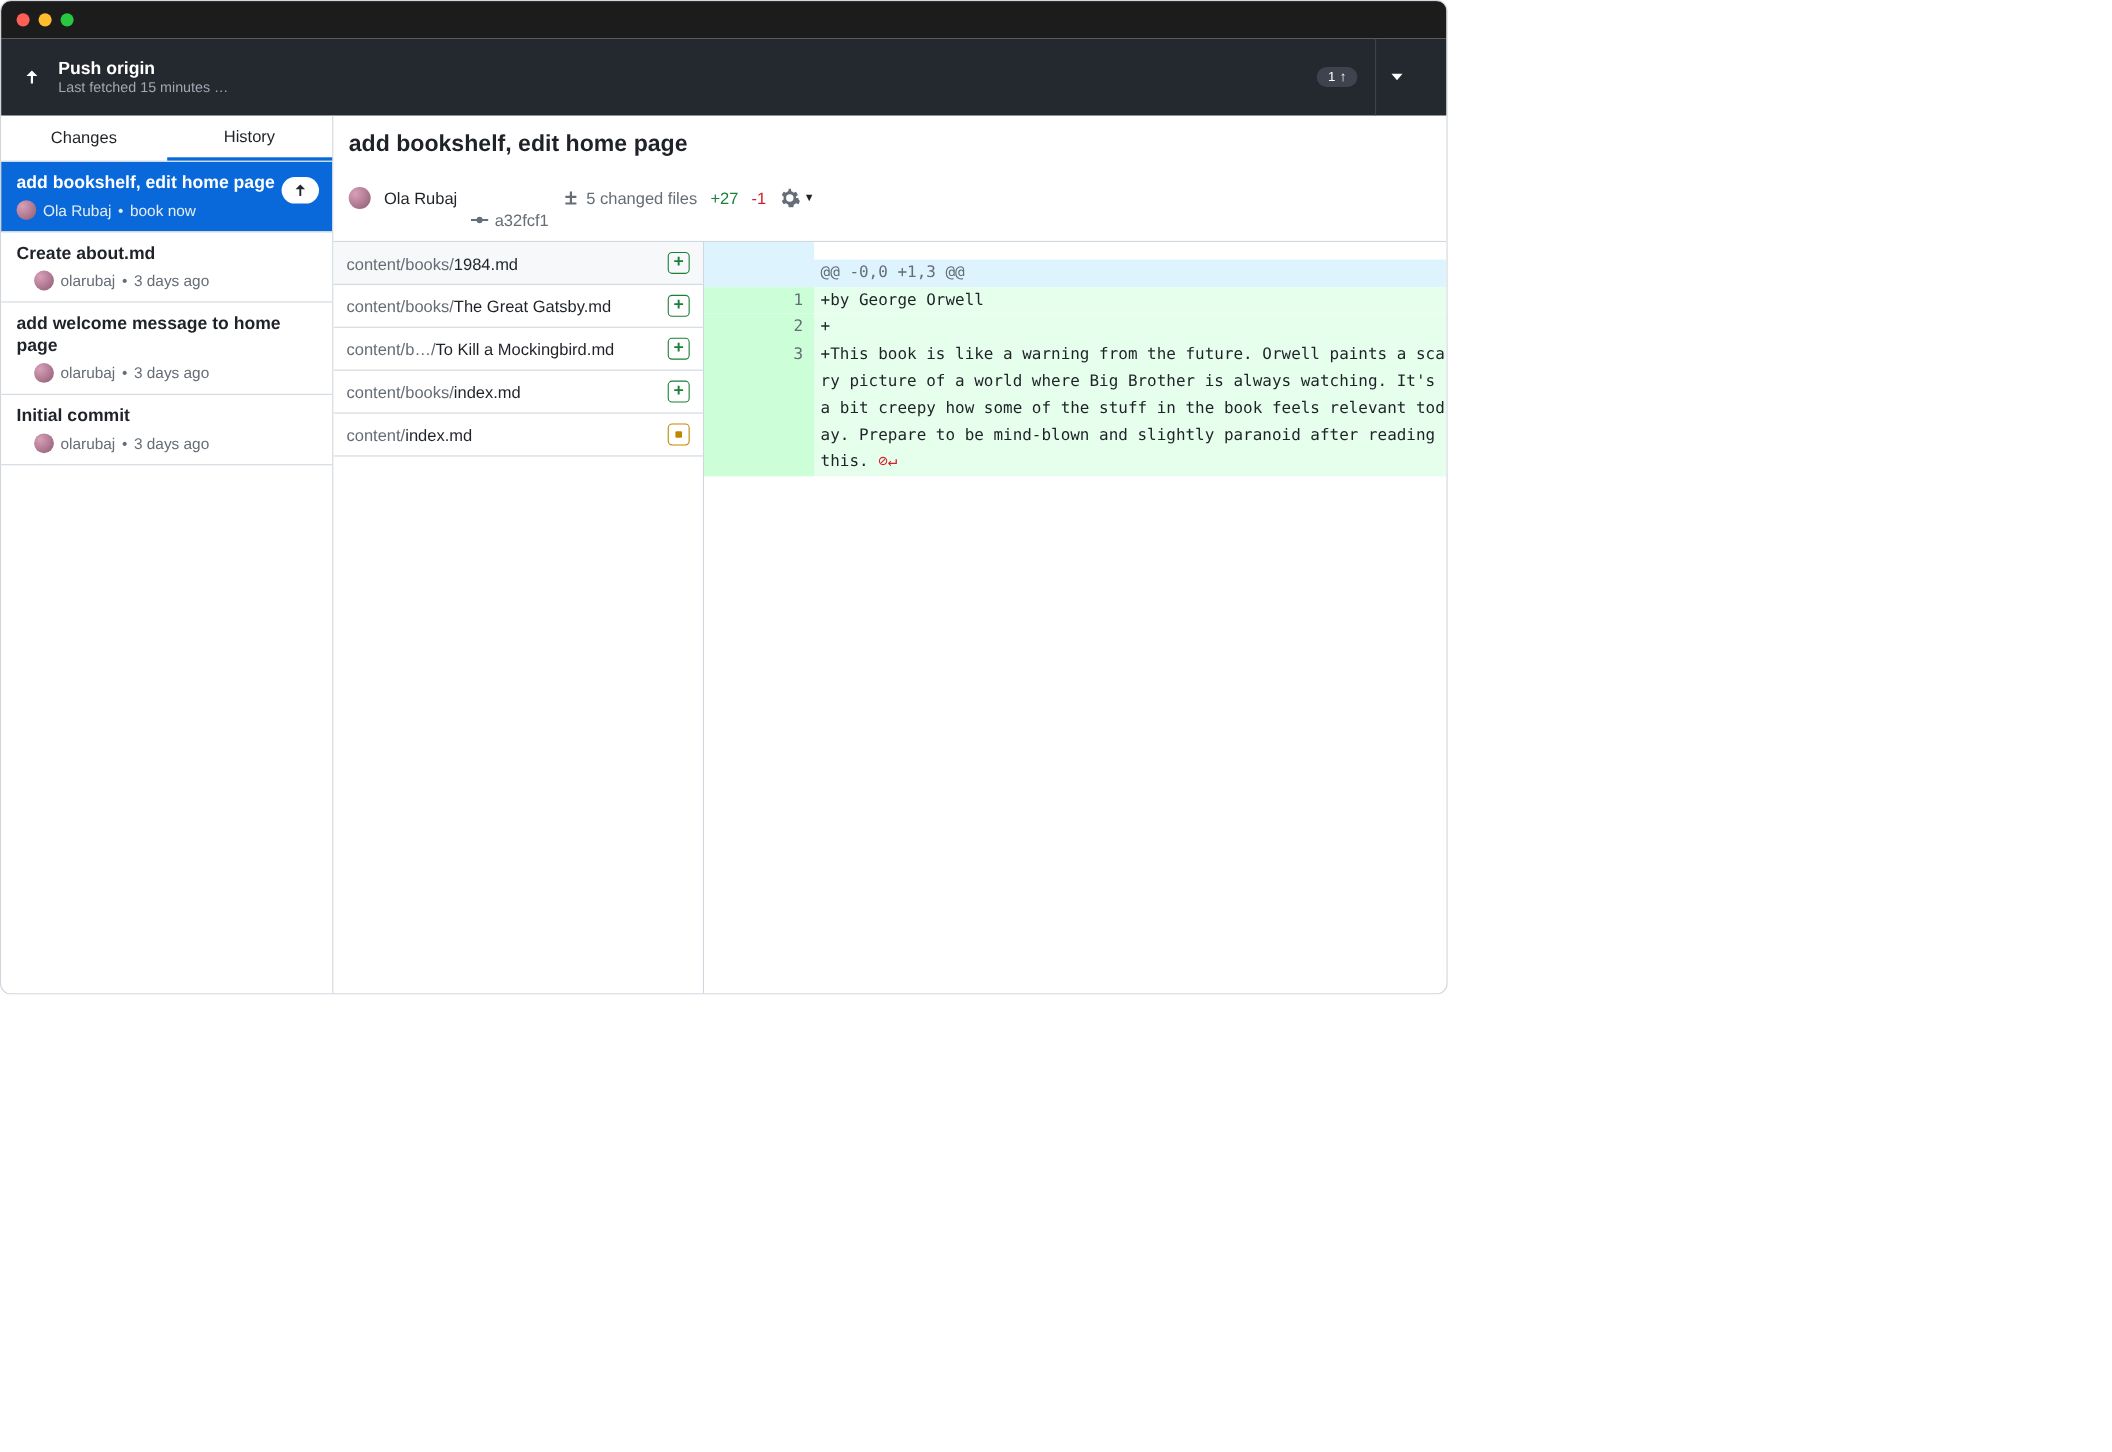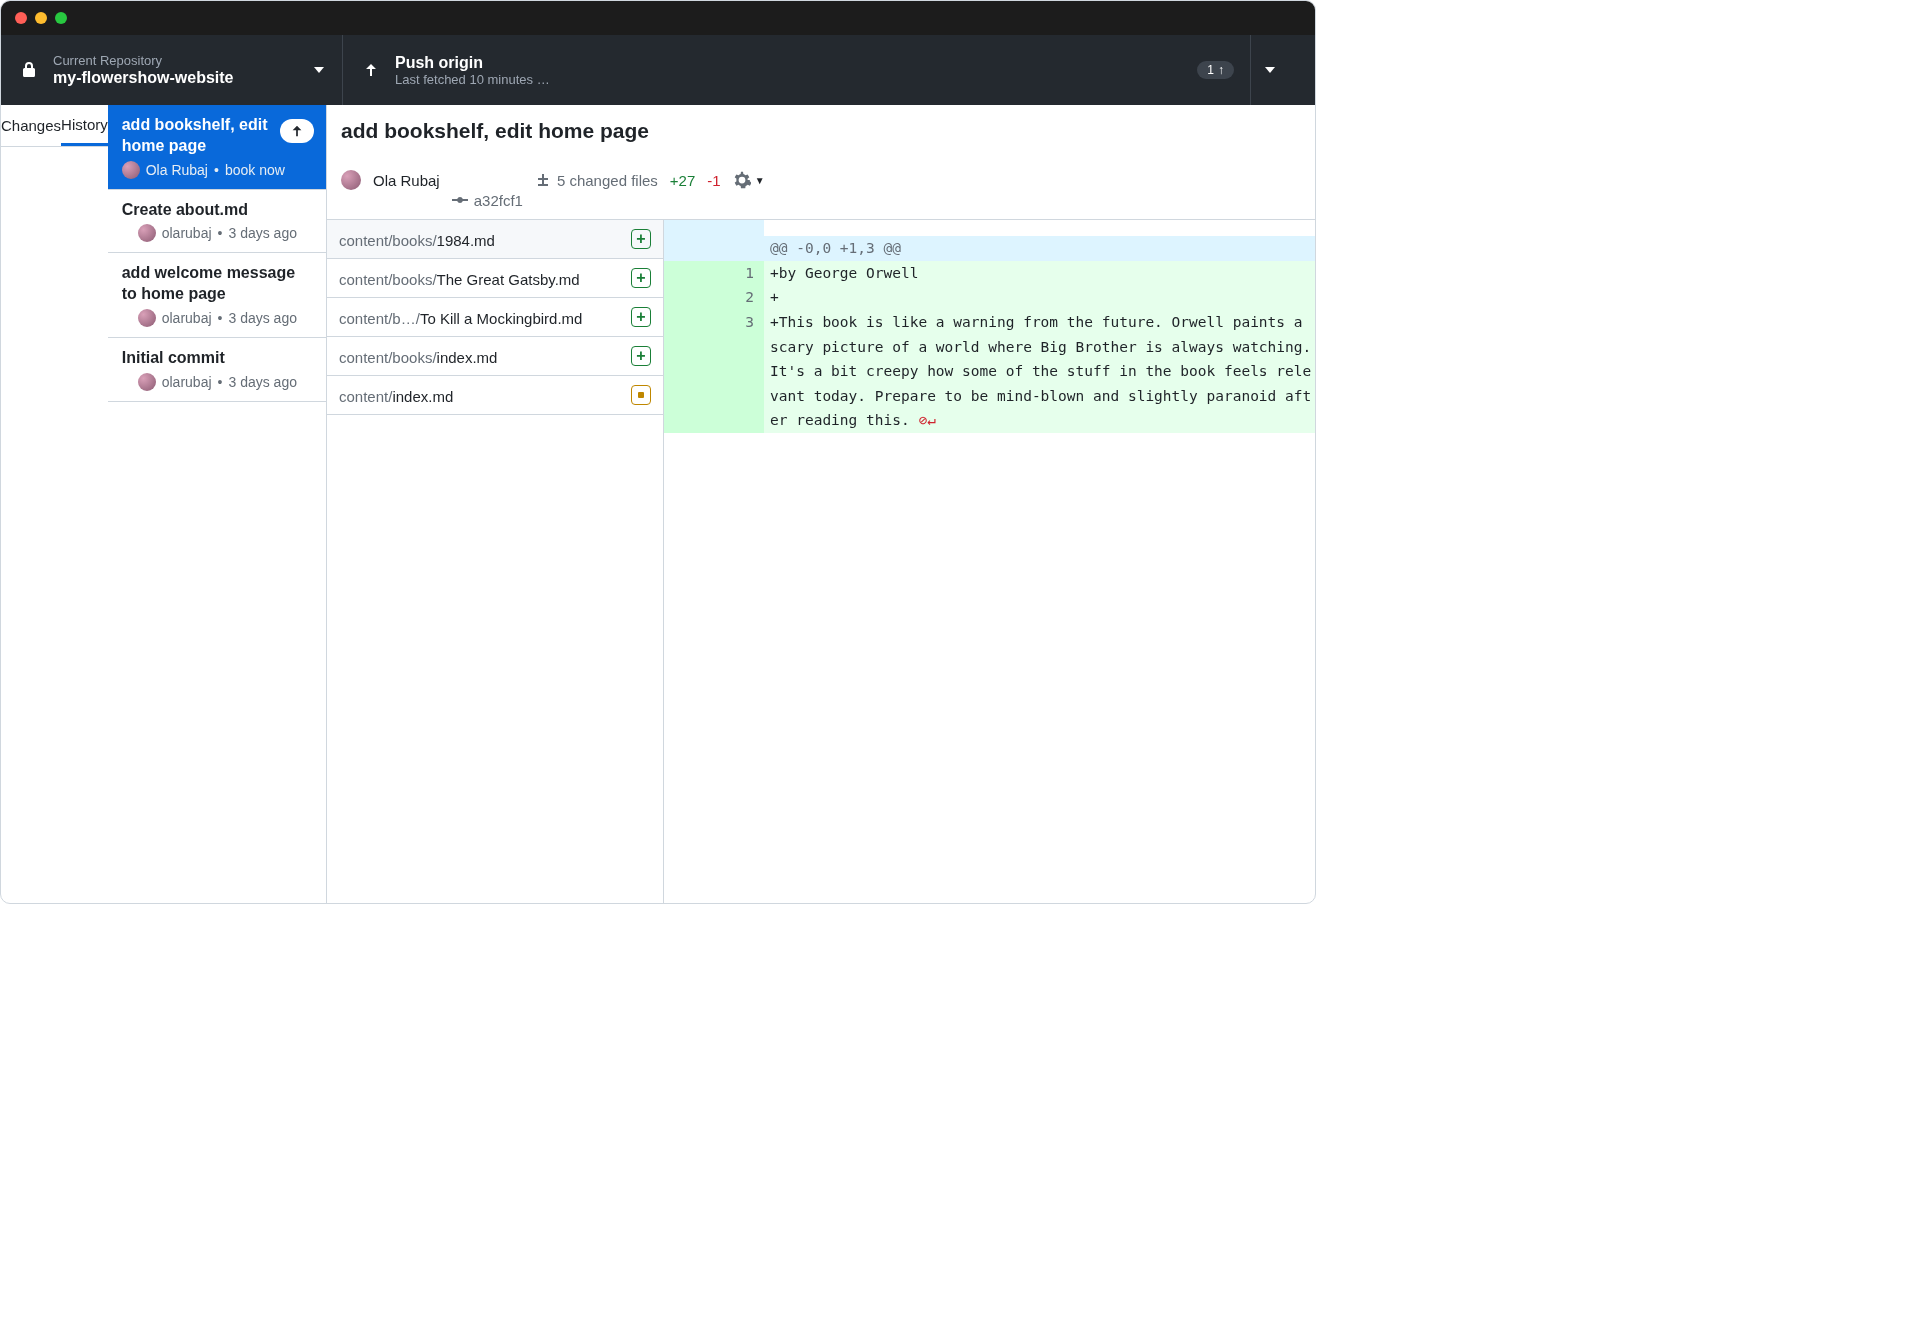--- a/index.html
+++ b/index.html
@@ -64,21 +64,21 @@
     align-items: center;
     gap: 4px;
     margin-left: 8px;
   }
   .push-badge .up-ar { font-size: 12px; }
   .push-right { margin-left: auto; display:flex; align-items:center; gap: 16px;}
   .push-dd { width: 38px; height: 70px; display:flex; align-items:center; justify-content:center; border-left:1px solid #3d444d;}
   .push-dd .caret-down { margin:0; }
 
   .content { flex: 1; display: flex; overflow:hidden; }
-  .sidebar { width: 326px; border-right: 1px solid #d0d7de; display:flex; flex-direction:row; }
+  .sidebar { width: 302px; border-right: 1px solid #d0d7de; display:flex; flex-direction:column; }
   .tabs { display:flex; height: 42px; border-bottom:1px solid #d0d7de; }
   .tab { flex:1; display:flex; align-items:center; justify-content:center; font-size:15px; cursor:pointer; }
   .tab.active { border-bottom: 3px solid #0969da; font-weight:500; }
   .compare {
     margin: 8px 8px 6px 8px;
     border: 1px solid #d0d7de;
     border-radius: 6px;
     height: 38px;
     display:flex;
     align-items:center;
@@ -145,41 +145,29 @@
 <div class="window">
   <div class="titlebar">
     <div class="traffic">
       <div class="dot red"></div>
       <div class="dot yellow"></div>
       <div class="dot green"></div>
     </div>
   </div>
 
   <div class="toolbar">
-    <div class="toolbar-section repo">
-      <span class="tb-icon">
-        <svg viewBox="0 0 16 16" width="16" height="16">
-            <path d="M4 6V4a4 4 0 1 1 8 0v2h.5A1.5 1.5 0 0 1 14 7.5v6A1.5 1.5 0 0 1 12.5 15h-9A1.5 1.5 0 0 1 2 13.5v-6A1.5 1.5 0 0 1 3.5 6H4zm2 0h4V4a2 2 0 1 0-4 0v2z"></path>
-          </svg>
-      </span>
-      <div class="tb-text">
-        <div class="label">Current Repository</div>
-        <div class="value">my-flowershow-website</div>
-      </div>
-      <div class="caret-down"></div>
-    </div>
     <div class="toolbar-section push">
       <span class="tb-icon">
         <svg viewBox="0 0 16 16" width="16" height="16">
             <path d="M8 2l5 5H9v7H7V7H3l5-5z"></path>
           </svg>
       </span>
       <div class="tb-text">
         <div class="value">Push origin</div>
-        <div class="label">Last fetched 10 minutes …</div>
+        <div class="label">Last fetched 15 minutes …</div>
       </div>
       <div class="push-right">
         <span class="push-badge">
           <span>1</span>
             <span class="up-ar">↑</span>
         </span>
         <div class="push-dd">
           <div class="caret-down"></div>
         </div>
       </div>

